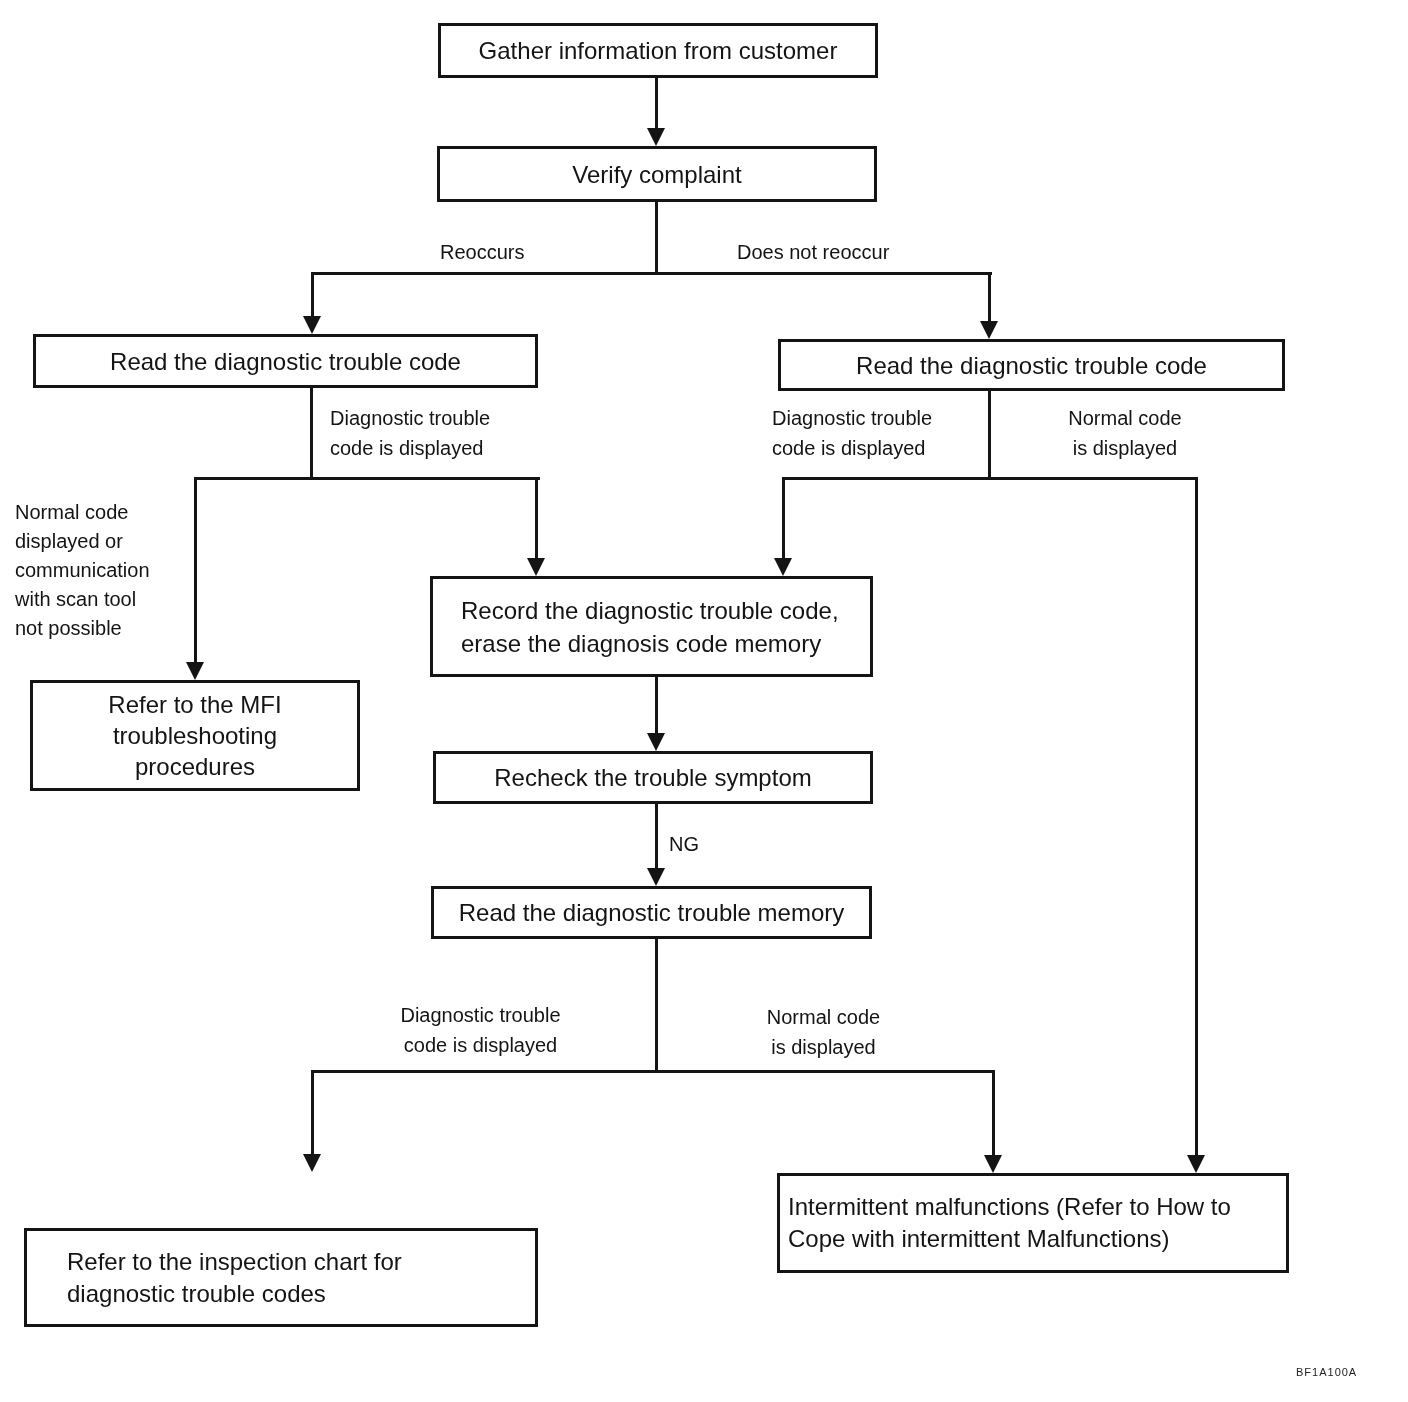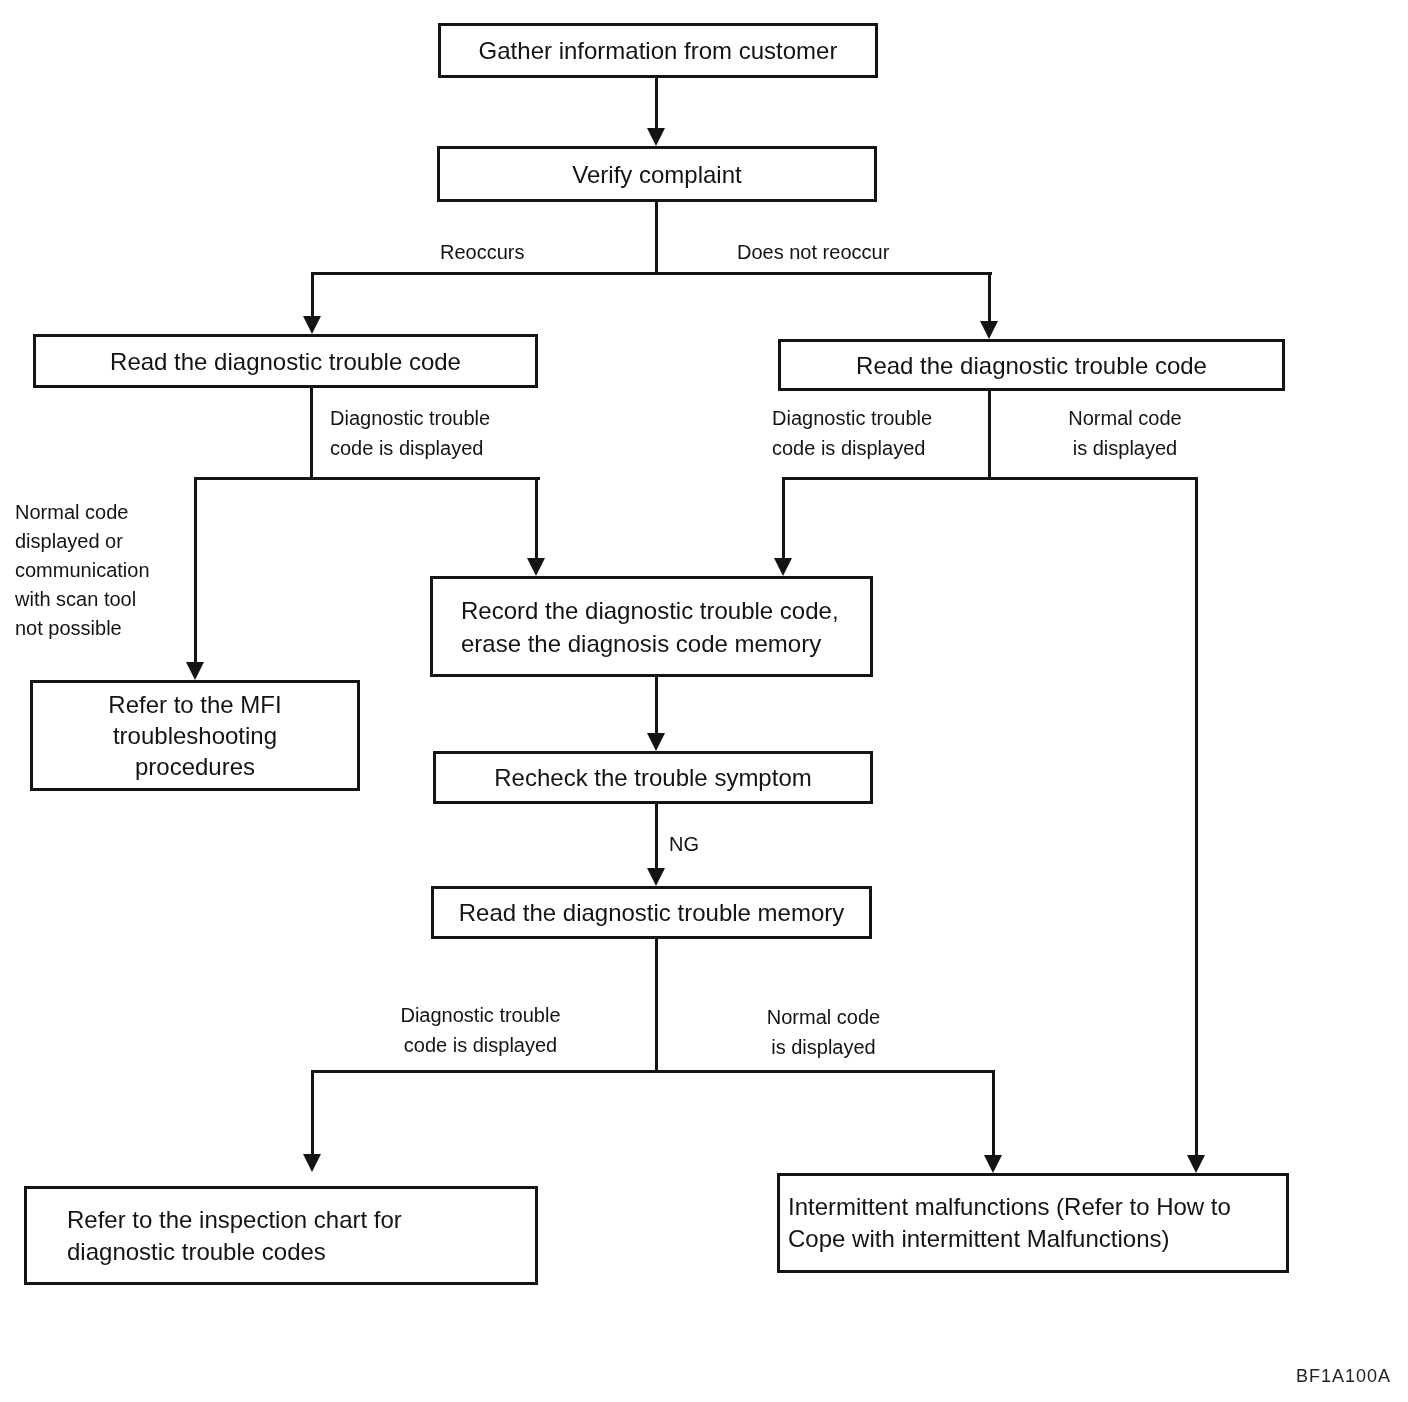--- a/index.html
+++ b/index.html
@@ -45,21 +45,21 @@
   .label{
     position:absolute;
     font-size:20px;
     line-height:30px;
     white-space:pre-line;
     color:#141414;
   }
   .label.center{text-align:center;}
   .figcode{
     position:absolute;
-    font-size:18px;
+    font-size:11px;
     color:#222;
     letter-spacing:1px;
   }
 </style>
 </head>
 <body>
 
 <div id="canvas">
 
   <div class="node" style="left:438px;top:23px;width:440px;height:55px">Gather information from customer</div>
@@ -74,21 +74,21 @@
 troubleshooting
 procedures</div>
 
   <div class="node leftalign" style="left:430px;top:576px;width:443px;height:101px;padding-left:28px;line-height:33px">Record the diagnostic trouble code,
 erase the diagnosis code memory</div>
 
   <div class="node" style="left:433px;top:751px;width:440px;height:53px">Recheck the trouble symptom</div>
 
   <div class="node" style="left:431px;top:886px;width:441px;height:53px">Read the diagnostic trouble memory</div>
 
-  <div class="node leftalign" style="left:24px;top:1186px;width:514px;height:99px;padding-left:40px;line-height:32px">Refer to the inspection chart for
+  <div class="node leftalign" style="left:24px;top:1228px;width:514px;height:99px;padding-left:40px;line-height:32px">Refer to the inspection chart for
 diagnostic trouble codes</div>
 
   <div class="node leftalign" style="left:777px;top:1173px;width:512px;height:100px;padding-left:8px;line-height:32px">Intermittent malfunctions (Refer to How to
 Cope with intermittent Malfunctions)</div>
 
   <div class="vline" style="left:655px;top:78px;height:52px"></div>
   <div class="arrow" style="left:647px;top:128px"></div>
 
   <div class="vline" style="left:655px;top:202px;height:70px"></div>
   <div class="hline" style="left:311px;top:272px;width:681px"></div>

